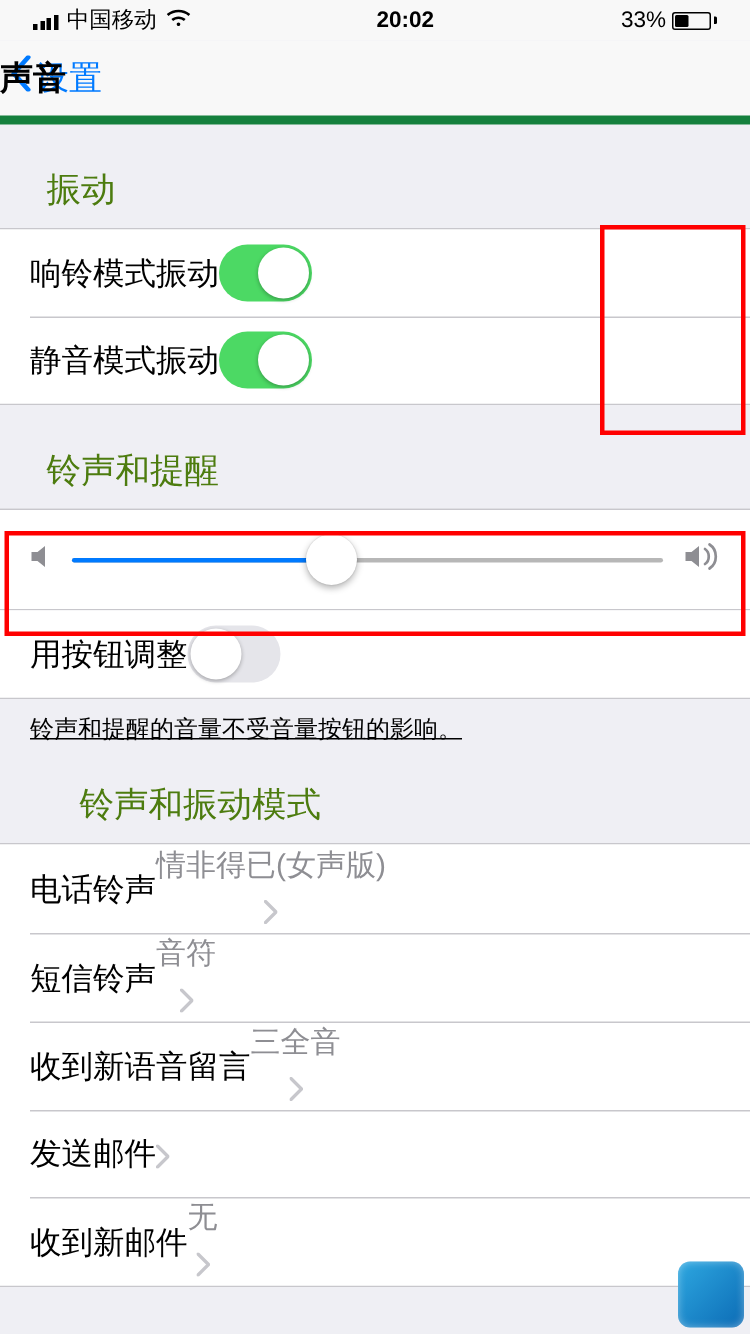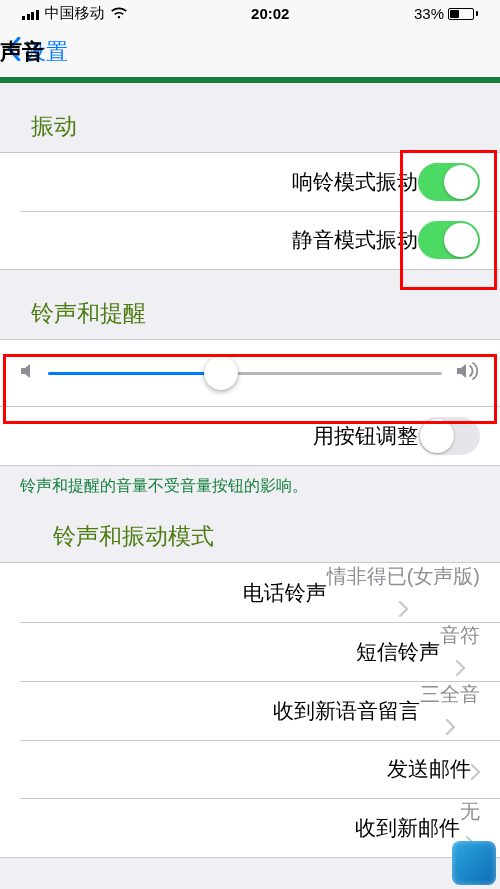--- a/index.html
+++ b/index.html
@@ -56,26 +56,27 @@
     font-size:22px; font-weight:600;
     pointer-events:none;
   }
 
   
   .section-header {
     font-size:23px; color:#4d7c0f;
     padding: 28px 20px 10px 31px;
   }
   .section-footer {
-    font-size:16px; color:#15803d;
+    font-size:16px; color:#000000;
     padding: 10px 20px 6px 20px;
+    text-decoration: underline;
   }
   .group { background:#fff; border-top:1px solid #c8c7cc; border-bottom:1px solid #c8c7cc; }
   .row {
-    display:flex; align-items:center; justify-content:flex-end;
+    display:flex; align-items:center; justify-content:flex-start;
     min-height:58px; padding: 0 20px;
     font-size:21px;
     position:relative;
     background:#fff;
   }
   .row + .row::before {
     content:""; position:absolute; left:20px; right:0; top:0;
     height:1px; background:#c8c7cc;
   }
   .row .value { color:#8e8e93; font-size:20px; }

